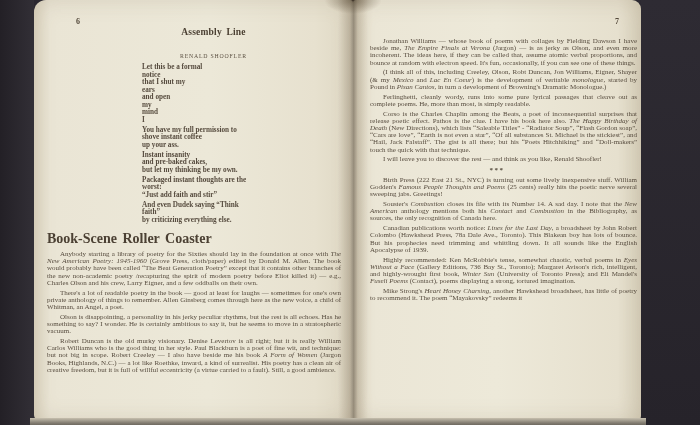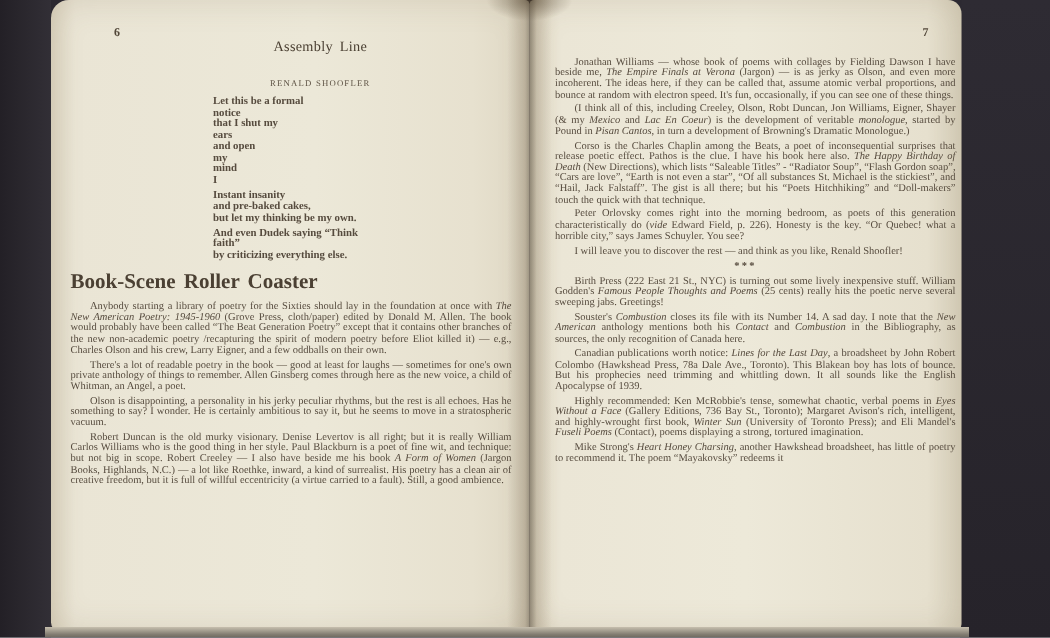--- a/index.html
+++ b/index.html
@@ -36,21 +36,21 @@
   .spine-top-shadow{position:absolute;left:312px;top:0;width:82px;height:20px;pointer-events:none;
     background:radial-gradient(ellipse 50% 100% at 50% 0%,rgba(80,66,46,.55),rgba(80,66,46,0) 70%);}
   .bottom-edge{position:absolute;left:30px;top:418px;width:616px;height:7px;
     background:linear-gradient(to bottom,#c6bfae,#837d72 70%,#6f6a60);}
   
   .pagenum{position:absolute;top:17px;font-size:8px;font-weight:bold;color:#53483a;}
   .pn-left{left:42px;}
   .pn-right{right:22px;}
   
   .poem-head{margin:27px 0 0 40px;text-align:center;}
-  .poem-title{margin:16px;font-size:9.5px;font-weight:normal;word-spacing:2px;color:#4b4033;letter-spacing:.2px;}
+  .poem-title{margin:16px;font-size:9.5px;font-weight:bold;word-spacing:2px;color:#4b4033;letter-spacing:.2px;}
   .poem-author{margin:2px 0 0;font-size:5.8px;letter-spacing:.8px;color:#5c5143;font-variant:small-caps;text-transform:uppercase;}
   .poem-body{margin:5px 0 0 108px;font-size:7.2px;line-height:7.5px;font-weight:bold;}
   .stanza{margin:0 0 2.5px;}
   .poem-line{white-space:nowrap;}
   
   .review-heading{margin:7px 0 4px 13px;font-size:14px;font-weight:bold;word-spacing:2px;color:#4b4033;}
   .prose{padding:0 12px 0 13px;font-size:7px;line-height:7.2px;text-align:justify;}
   .prose p{margin:0 0 2.6px;text-indent:13px;}
   .page-right .prose{padding:0 4px 0 17px;}
   .page-right{padding-top:0;}
@@ -77,23 +77,33 @@
           <div class="poem-line">Let this be a formal</div>
           <div class="poem-line">notice</div>
           <div class="poem-line">that I shut my</div>
           <div class="poem-line">ears</div>
           <div class="poem-line">and open</div>
           <div class="poem-line">my</div>
           <div class="poem-line">mind</div>
           <div class="poem-line">I</div>
         </div>
         <div class="stanza">
+          <div class="poem-line">You have my full permission to</div>
+          <div class="poem-line">shove instant coffee</div>
+          <div class="poem-line">up your ass.</div>
+        </div>
+        <div class="stanza">
           <div class="poem-line">Instant insanity</div>
           <div class="poem-line">and pre-baked cakes,</div>
           <div class="poem-line">but let my thinking be my own.</div>
+        </div>
+        <div class="stanza">
+          <div class="poem-line">Packaged instant thoughts are the</div>
+          <div class="poem-line">worst:</div>
+          <div class="poem-line">“Just add faith and stir”</div>
         </div>
         <div class="stanza">
           <div class="poem-line">And even Dudek saying “Think</div>
           <div class="poem-line">faith”</div>
           <div class="poem-line">by criticizing everything else.</div>
         </div>
       </div>
     <h3 class="review-heading">Book-Scene Roller Coaster</h3>
     <div class="prose">
         <p><span>Anybody starting a library of poetry for the Sixties should lay in the foundation at once with </span><i>The New American Poetry: 1945-1960</i><span> (Grove Press, cloth/paper) edited by Donald M. Allen. The book would probably have been called “The Beat Generation Poetry” except that it contains other branches of the new non-academic poetry /recapturing the spirit of modern poetry before Eliot killed it) — e.g., Charles Olson and his crew, Larry Eigner, and a few oddballs on their own.</span></p>
@@ -101,22 +111,22 @@
         <p><span>Olson is disappointing, a personality in his jerky peculiar rhythms, but the rest is all echoes. Has he something to say? I wonder. He is certainly ambitious to say it, but he seems to move in a stratospheric vacuum.</span></p>
         <p><span>Robert Duncan is the old murky visionary. Denise Levertov is all right; but it is really William Carlos Williams who is the good thing in her style. Paul Blackburn is a poet of fine wit, and technique: but not big in scope. Robert Creeley — I also have beside me his book </span><i>A Form of Women</i><span> (Jargon Books, Highlands, N.C.) — a lot like Roethke, inward, a kind of surrealist. His poetry has a clean air of creative freedom, but it is full of willful eccentricity (a virtue carried to a fault). Still, a good ambience.</span></p>
       </div>
   </div>
 
   <div class="page page-right">
     <div class="pagenum pn-right">7</div>
     <div class="prose pr-top">
         <p><span>Jonathan Williams — whose book of poems with collages by Fielding Dawson I have beside me, </span><i>The Empire Finals at Verona</i><span> (Jargon) — is as jerky as Olson, and even more incoherent. The ideas here, if they can be called that, assume atomic verbal proportions, and bounce at random with electron speed. It's fun, occasionally, if you can see one of these things.</span></p>
         <p><span>(I think all of this, including Creeley, Olson, Robt Duncan, Jon Williams, Eigner, Shayer (&amp; my </span><i>Mexico</i><span> and </span><i>Lac En Coeur</i><span>) is the development of veritable </span><i>monologue</i><span>, started by Pound in </span><i>Pisan Cantos</i><span>, in turn a development of Browning's Dramatic Monologue.)</span></p>
+        <p><span>Ferlinghetti, cleanly wordy, runs into some pure lyrical passages that cleave out as complete poems. He, more than most, is simply readable.</span></p>
         <p><span>Corso is the Charles Chaplin among the Beats, a poet of inconsequential surprises that release poetic effect. Pathos is the clue. I have his book here also. </span><i>The Happy Birthday of Death</i><span> (New Directions), which lists “Saleable Titles” - “Radiator Soup”, “Flash Gordon soap”, “Cars are love”, “Earth is not even a star”, “Of all substances St. Michael is the stickiest”, and “Hail, Jack Falstaff”. The gist is all there; but his “Poets Hitchhiking” and “Doll-makers” touch the quick with that technique.</span></p>
-        <p><span>Peter Orlovsky comes right into the morning bedroom, as poets of this generation characteristically do (</span><i>vide</i><span> Edward Field, p. 226). Honesty is the key. “Or Quebec! what a horrible city,” says James Schuyler. You see?</span></p>
         <p><span>I will leave you to discover the rest — and think as you like, Renald Shoofler!</span></p>
       </div>
     <div class="divider">***</div>
     <div class="prose">
         <p><span>Birth Press (222 East 21 St., NYC) is turning out some lively inexpensive stuff. William Godden's </span><i>Famous People Thoughts and Poems</i><span> (25 cents) really hits the poetic nerve several sweeping jabs. Greetings!</span></p>
         <p><span>Souster's </span><i>Combustion</i><span> closes its file with its Number 14. A sad day. I note that the </span><i>New American</i><span> anthology mentions both his </span><i>Contact</i><span> and </span><i>Combustion</i><span> in the Bibliography, as sources, the only recognition of Canada here.</span></p>
         <p><span>Canadian publications worth notice: </span><i>Lines for the Last Day</i><span>, a broadsheet by John Robert Colombo (Hawkshead Press, 78a Dale Ave., Toronto). This Blakean boy has lots of bounce. But his prophecies need trimming and whittling down. It all sounds like the English Apocalypse of 1939.</span></p>
         <p><span>Highly recommended: Ken McRobbie's tense, somewhat chaotic, verbal poems in </span><i>Eyes Without a Face</i><span> (Gallery Editions, 736 Bay St., Toronto); Margaret Avison's rich, intelligent, and highly-wrought first book, </span><i>Winter Sun</i><span> (University of Toronto Press); and Eli Mandel's </span><i>Fuseli Poems</i><span> (Contact), poems displaying a strong, tortured imagination.</span></p>
         <p><span>Mike Strong's </span><i>Heart Honey Charsing</i><span>, another Hawkshead broadsheet, has little of poetry to recommend it. The poem “Mayakovsky” redeems it</span></p>
       </div>

